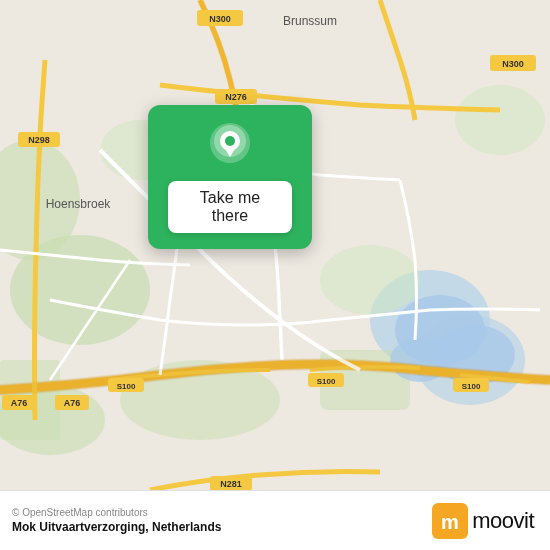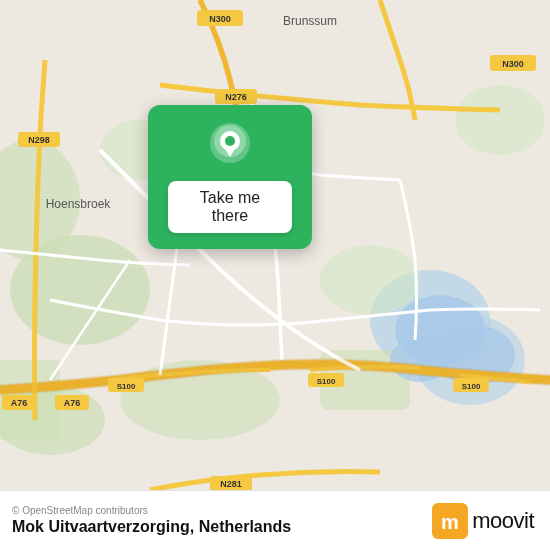--- a/index.html
+++ b/index.html
@@ -84,21 +84,21 @@
       display: flex;
       flex-direction: column;
     }
 
     .bottom-credit {
       font-size: 10px;
       color: #888;
     }
 
     .bottom-title {
-      font-size: 16px;
+      font-size: 12px;
       font-weight: 600;
       color: #111;
       margin-top: 2px;
     }
 
     .moovit-logo {
       display: flex;
       align-items: center;
       gap: 4px;
     }

